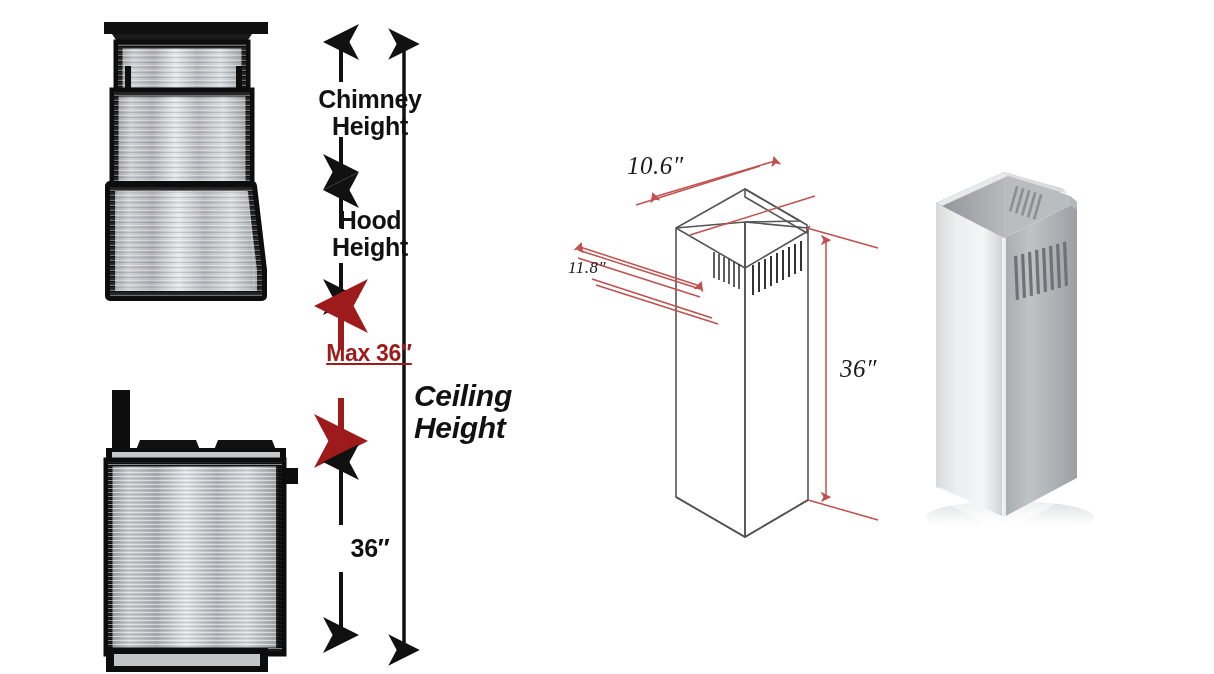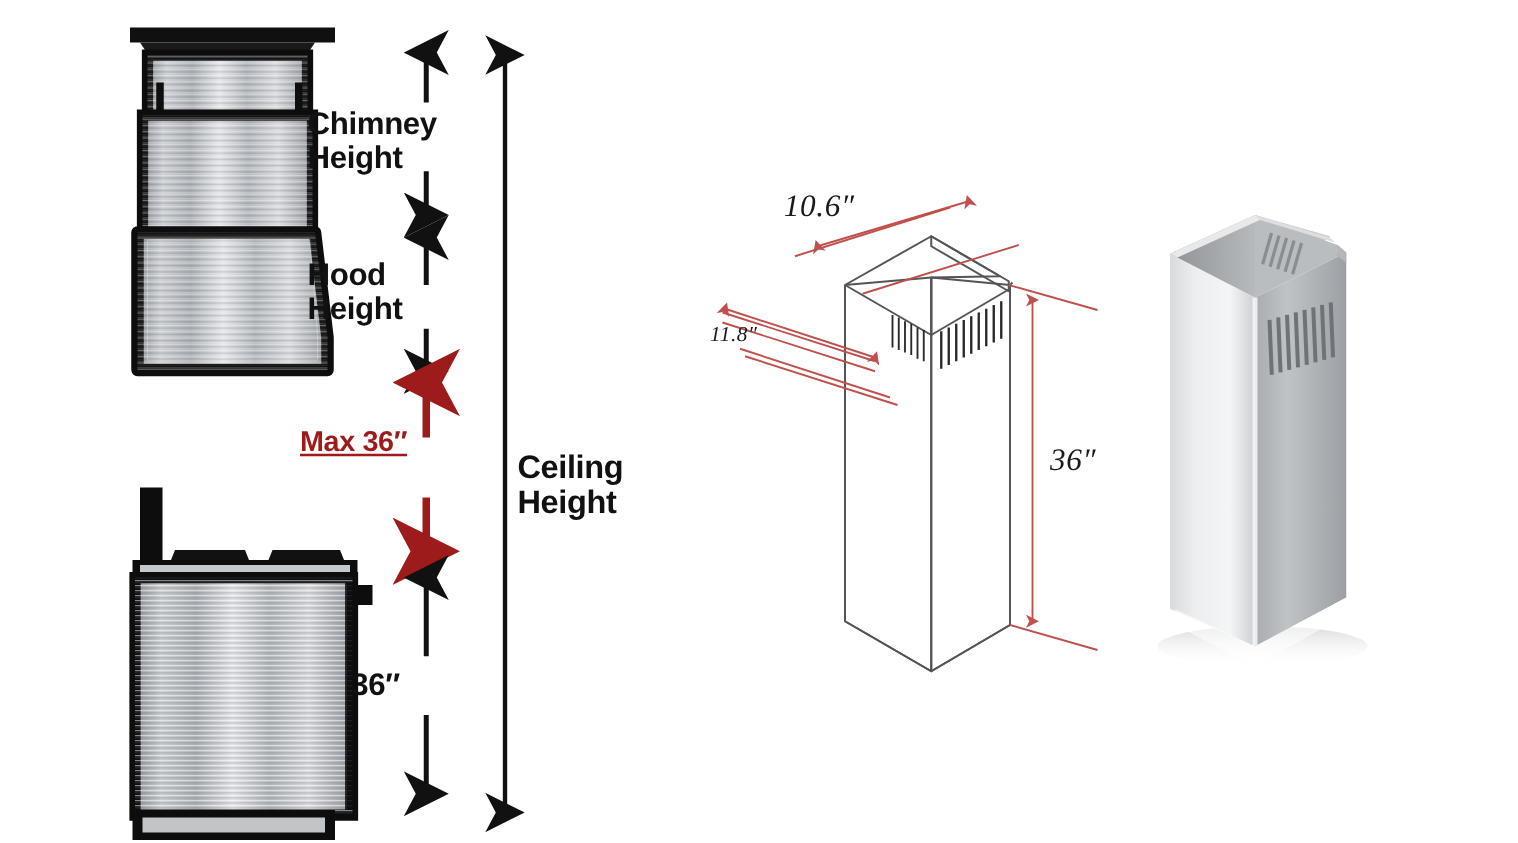--- a/index.html
+++ b/index.html
@@ -27,21 +27,21 @@
   .label {
     position: absolute;
     white-space: nowrap;
     line-height: 1.06;
     font-family: "Liberation Sans", sans-serif;
     font-weight: bold;
     letter-spacing: -0.3px;
   }
   .lbl-black { color: #111111; }
   .lbl-red   { color: #9e1b1b; text-decoration: underline; }
-  .lbl-center { text-align: left; }
+  .lbl-center { text-align: center; margin-left: 29px; }
   .dim-italic {
     position: absolute;
     white-space: nowrap;
     font-family: "Liberation Serif", serif;
     font-style: italic;
     color: #1a1a1a;
     letter-spacing: 0.5px;
   }
 </style>
 </head>
@@ -270,21 +270,21 @@
   </div>
 
   <div class="label lbl-red lbl-center" style="left:240px; top:341px; width:200px; font-size:23px;">
     <div>Max 36″</div>
   </div>
 
   <div class="label lbl-black lbl-center" style="left:281px; top:535px; width:120px; font-size:25px;">
     <div>36″</div>
   </div>
 
-  <div class="label lbl-black" style="left:414px; top:360px; font-size:26px;">
+  <div class="label lbl-black" style="left:414px; top:380px; font-size:30px;font-style:italic;">
     <div>Ceiling</div>
     <div>Height</div>
   </div>
 
   <div class="dim-italic" style="left:627px; top:152px; font-size:25px;">10.6″</div>
 
   <div class="dim-italic" style="left:568px; top:258px; font-size:17px;">11.8″</div>
 
   <div class="dim-italic" style="left:840px; top:355px; font-size:25px;">36″</div>
 

